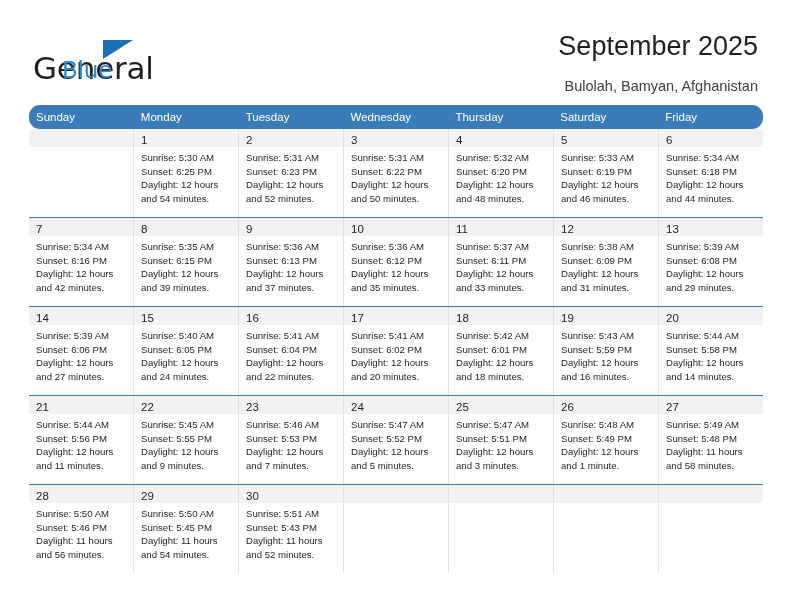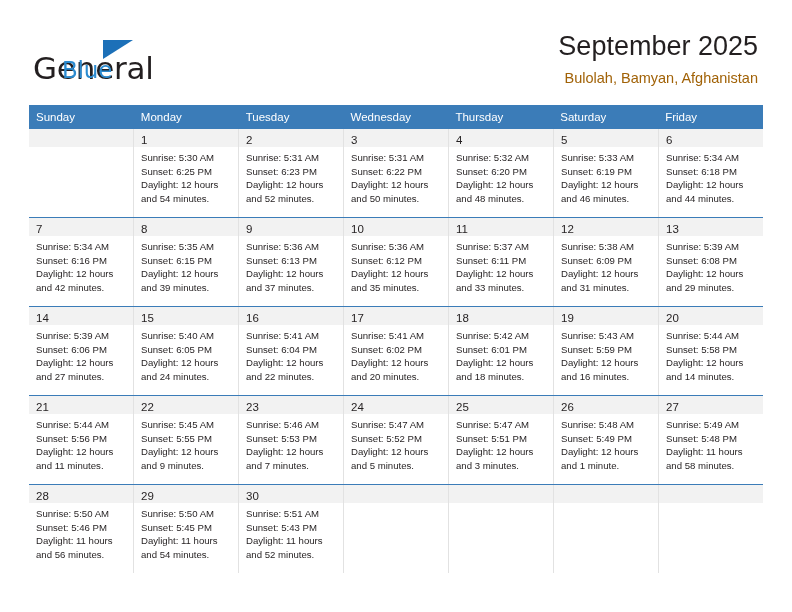--- a/index.html
+++ b/index.html
@@ -71,37 +71,38 @@
     text-align: right;
   }
   .cal-title {
     font-size: 27px;
     color: #231f20;
     line-height: 32px;
     white-space: nowrap;
   }
   .cal-subtitle {
     font-size: 14.5px;
-    color: #a16207;
+    color: #404040;
     line-height: 20px;
-    margin-top: 6px;
+    margin-top: 14px;
     white-space: nowrap;
   }
 
   
   .calendar {
     position: absolute;
     left: 29px;
     top: 105px;
     width: 734px;
   }
   .weekdays {
     display: flex;
     width: 100%;
     background: #3b7cb8;
+    border-radius: 11px;
   }
   .weekday {
     flex: 1 1 0;
     box-sizing: border-box;
     color: #ffffff;
     font-size: 11.5px;
     padding: 5px 0 5px 7px;
     line-height: 14px;
   }
   .week {

